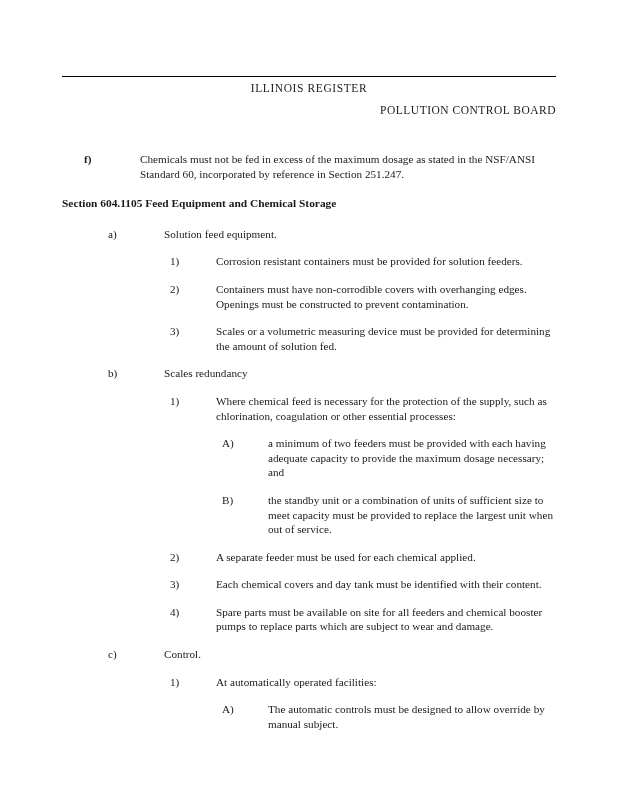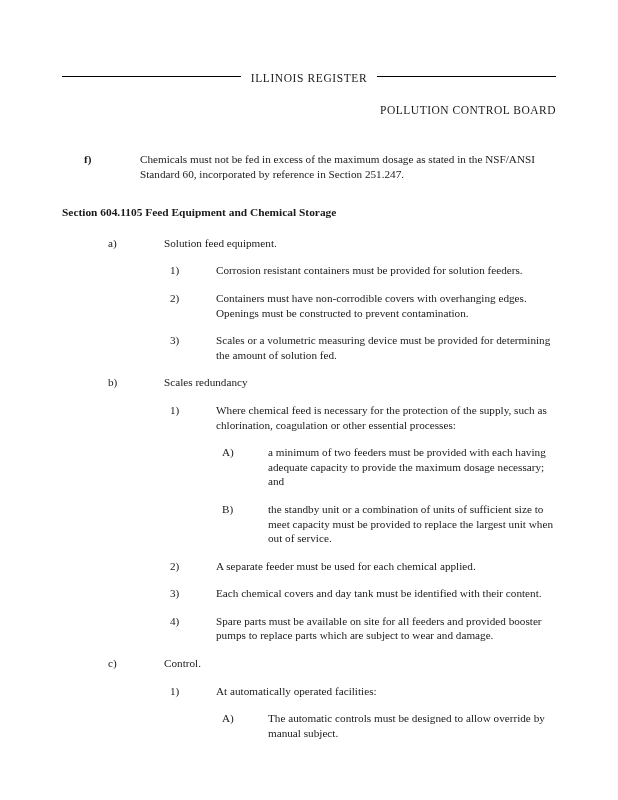--- a/index.html
+++ b/index.html
@@ -38,21 +38,21 @@
     top: 10px;
     border-top: 1px solid #000;
   }
   .register-title {
     position: relative;
     display: inline-block;
     background: #ffffff;
     padding: 0 10px;
     font-size: 11.5px;
     letter-spacing: 0.6px;
-    top: 2px;
+    top: 12px;
   }
   .center-line {
     text-align: right;
     font-size: 11.5px;
     letter-spacing: 0.5px;
   }
   .gap-1 { height: 22px; }
   .gap-2 { height: 16px; }
 
   .body-area {
@@ -76,21 +76,21 @@
   }
 
   
   .lvl-f { margin-left: 22px; }
   .lvl-f .marker { width: 56px; font-weight: bold; }
 
   
   .section-head {
     font-weight: bold;
     font-size: 11.4px;
-    margin: 24px 0 16px 0;
+    margin: 15px 0 16px 0;
   }
 
   
   .lvl-a { margin-left: 46px; }
   .lvl-a .marker { width: 56px; }
 
   
   .lvl-1 { margin-left: 108px; }
   .lvl-1 .marker { width: 46px; }
 
@@ -167,21 +167,21 @@
       <div class="text">A separate feeder must be used for each chemical applied.</div>
     </div>
 
     <div class="row lvl-1">
       <div class="marker">3)</div>
       <div class="text">Each chemical covers and day tank must be identified with their content.</div>
     </div>
 
     <div class="row lvl-1">
       <div class="marker">4)</div>
-      <div class="text">Spare parts must be available on site for all feeders and provided booster pumps to replace parts which are subject to wear and damage.</div>
+      <div class="text">Spare parts must be available on site for all feeders and chemical booster pumps to replace parts which are subject to wear and damage.</div>
     </div>
 
     <div class="row lvl-a">
       <div class="marker">c)</div>
       <div class="text">Control.</div>
     </div>
 
     <div class="row lvl-1">
       <div class="marker">1)</div>
       <div class="text">At automatically operated facilities:</div>

